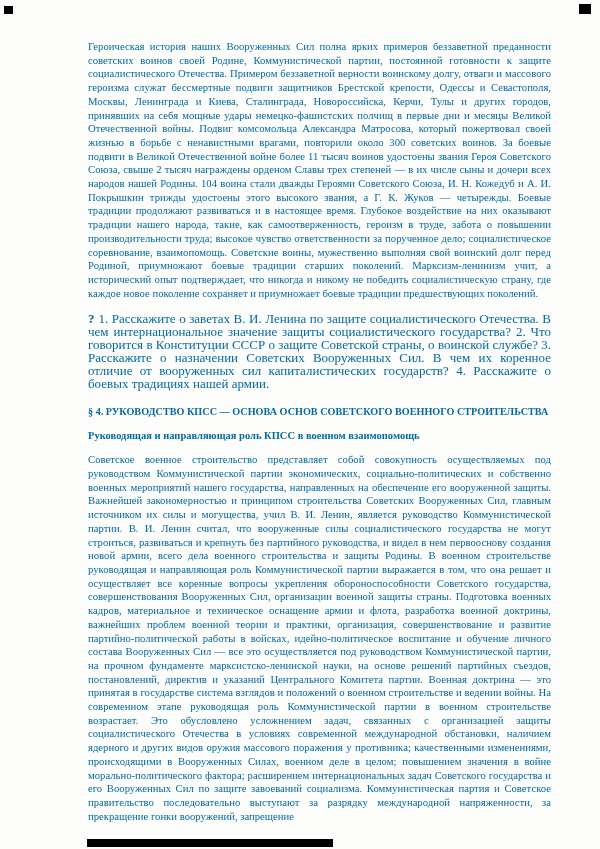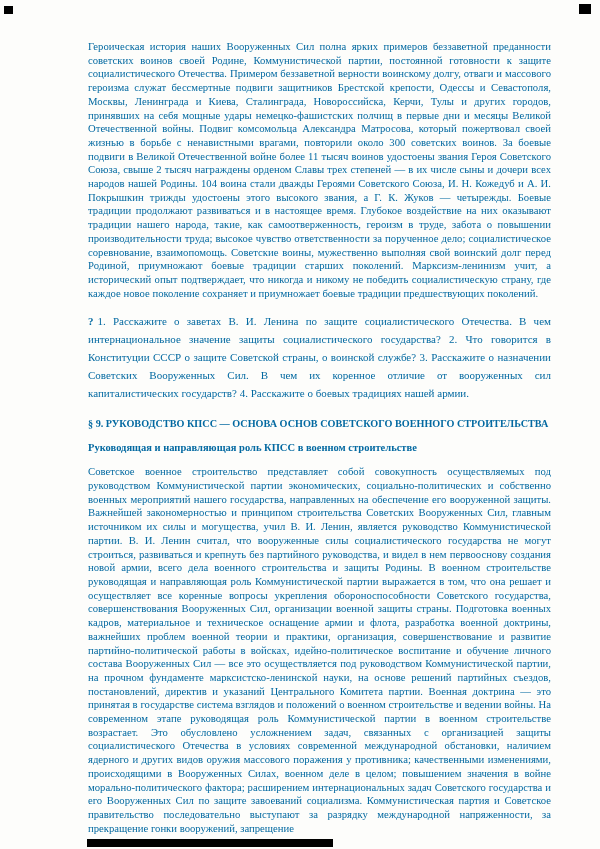--- a/index.html
+++ b/index.html
@@ -23,22 +23,22 @@
     width: 463px;
   }
   .para {
     margin: 0;
     font-size: 10.7px;
     line-height: 13.7px;
     text-align: justify;
   }
   .questions {
     margin: 12px 0 0 0;
-    font-size: 11px;
-    line-height: 18px;
+    font-size: 13px;
+    line-height: 13px;
     text-align: justify;
   }
   .q-mark {
     font-weight: bold;
     margin-right: 4px;
   }
   .heading {
     margin: 16px 0 0 0;
     font-size: 10.2px;
     line-height: 12.5px;
@@ -68,23 +68,23 @@
 <body>
 
 <div class="page">
 
   <div class="content">
 
     <p class="para">Героическая история наших Вооруженных Сил полна ярких примеров беззаветной преданности советских воинов своей Родине, Коммунистической партии, постоянной готовности к защите социалистического Отечества. Примером беззаветной верности воинскому долгу, отваги и массового героизма служат бессмертные подвиги защитников Брестской крепости, Одессы и Севастополя, Москвы, Ленинграда и Киева, Сталинграда, Новороссийска, Керчи, Тулы и других городов, принявших на себя мощные удары немецко-фашистских полчищ в первые дни и месяцы Великой Отечественной войны. Подвиг комсомольца Александра Матросова, который пожертвовал своей жизнью в борьбе с ненавистными врагами, повторили около 300 советских воинов. За боевые подвиги в Великой Отечественной войне более 11 тысяч воинов удостоены звания Героя Советского Союза, свыше 2 тысяч награждены орденом Славы трех степеней — в их числе сыны и дочери всех народов нашей Родины. 104 воина стали дважды Героями Советского Союза, И. Н. Кожедуб и А. И. Покрышкин трижды удостоены этого высокого звания, а Г. К. Жуков — четырежды. Боевые традиции продолжают развиваться и в настоящее время. Глубокое воздействие на них оказывают традиции нашего народа, такие, как самоотверженность, героизм в труде, забота о повышении производительности труда; высокое чувство ответственности за порученное дело; социалистическое соревнование, взаимопомощь. Советские воины, мужественно выполняя свой воинский долг перед Родиной, приумножают боевые традиции старших поколений. Марксизм-ленинизм учит, а исторический опыт подтверждает, что никогда и никому не победить социалистическую страну, где каждое новое поколение сохраняет и приумножает боевые традиции предшествующих поколений.</p>
 
     <p class="questions"><span class="q-mark">?</span><span>1. Расскажите о заветах В. И. Ленина по защите социалистического Отечества. В чем интернациональное значение защиты социалистического государства? 2. Что говорится в Конституции СССР о защите Советской страны, о воинской службе? 3. Расскажите о назначении Советских Вооруженных Сил. В чем их коренное отличие от вооруженных сил капиталистических государств? 4. Расскажите о боевых традициях нашей армии.</span></p>
 
-    <h2 class="heading">§ 9. РУКОВОДСТВО КПСС — ОСНОВА ОСНОВ СОВЕТСКОГО ВОЕННОГО СТРОИТЕЛЬСТВА</h2>
+    <h2 class="heading">§ 4. РУКОВОДСТВО КПСС — ОСНОВА ОСНОВ СОВЕТСКОГО ВОЕННОГО СТРОИТЕЛЬСТВА</h2>
 
-    <h3 class="subheading">Руководящая и направляющая роль КПСС в военном строительстве</h3>
+    <h3 class="subheading">Руководящая и направляющая роль КПСС в военном взаимопомощь</h3>
 
     <p class="para para2"><span>Советское военное строительство представляет собой совокупность осуществляемых под руководством Коммунистической партии экономических, социально-политических и собственно военных мероприятий нашего государства, направленных на обеспечение его вооруженной защиты. Важнейшей закономерностью и принципом строительства Советских Вооруженных Сил, главным источником их силы и могущества, учил В. И. Ленин, является руководство Коммунистической партии. В. И. Ленин считал, что вооруженные силы социалистического государства не могут строиться, развиваться и крепнуть без партийного руководства, и видел в нем первооснову создания новой армии, всего дела военного строительства и защиты Родины. В военном строительстве руководящая и направляющая роль Коммунистической партии выражается в том, что она решает и осуществляет все коренные вопросы укрепления обороноспособности Советского государства, совершенствования Вооруженных Сил, организации военной защиты страны. Подготовка военных кадров, материальное и техническое оснащение армии и флота, разработка </span><span class="em">военной доктрины,</span><span> важнейших проблем военной теории и практики, организация, совершенствование и развитие партийно-политической работы в войсках, идейно-политическое воспитание и обучение личного состава Вооруженных Сил — все это осуществляется под руководством Коммунистической партии, на прочном фундаменте марксистско-ленинской науки, на основе решений партийных съездов, постановлений, директив и указаний Центрального Комитета партии. </span><span class="em">Военная доктрина</span><span> — это принятая в государстве система взглядов и положений о военном строительстве и ведении войны. На современном этапе руководящая роль Коммунистической партии в военном строительстве возрастает. Это обусловлено усложнением задач, связанных с организацией защиты социалистического Отечества в условиях современной международной обстановки, наличием ядерного и других видов оружия массового поражения у противника; качественными изменениями, происходящими в Вооруженных Силах, военном деле в целом; повышением значения в войне морально-политического фактора; расширением интернациональных задач Советского государства и его Вооруженных Сил по защите завоеваний социализма. Коммунистическая партия и Советское правительство последовательно выступают за разрядку международной напряженности, за прекращение гонки вооружений, запрещение</span></p>
 
   </div>
 
   <div class="artifact artifact-top-left"></div>
   <div class="artifact artifact-top-right"></div>
   <div class="artifact artifact-bottom-bar"></div>
 
 </div>

